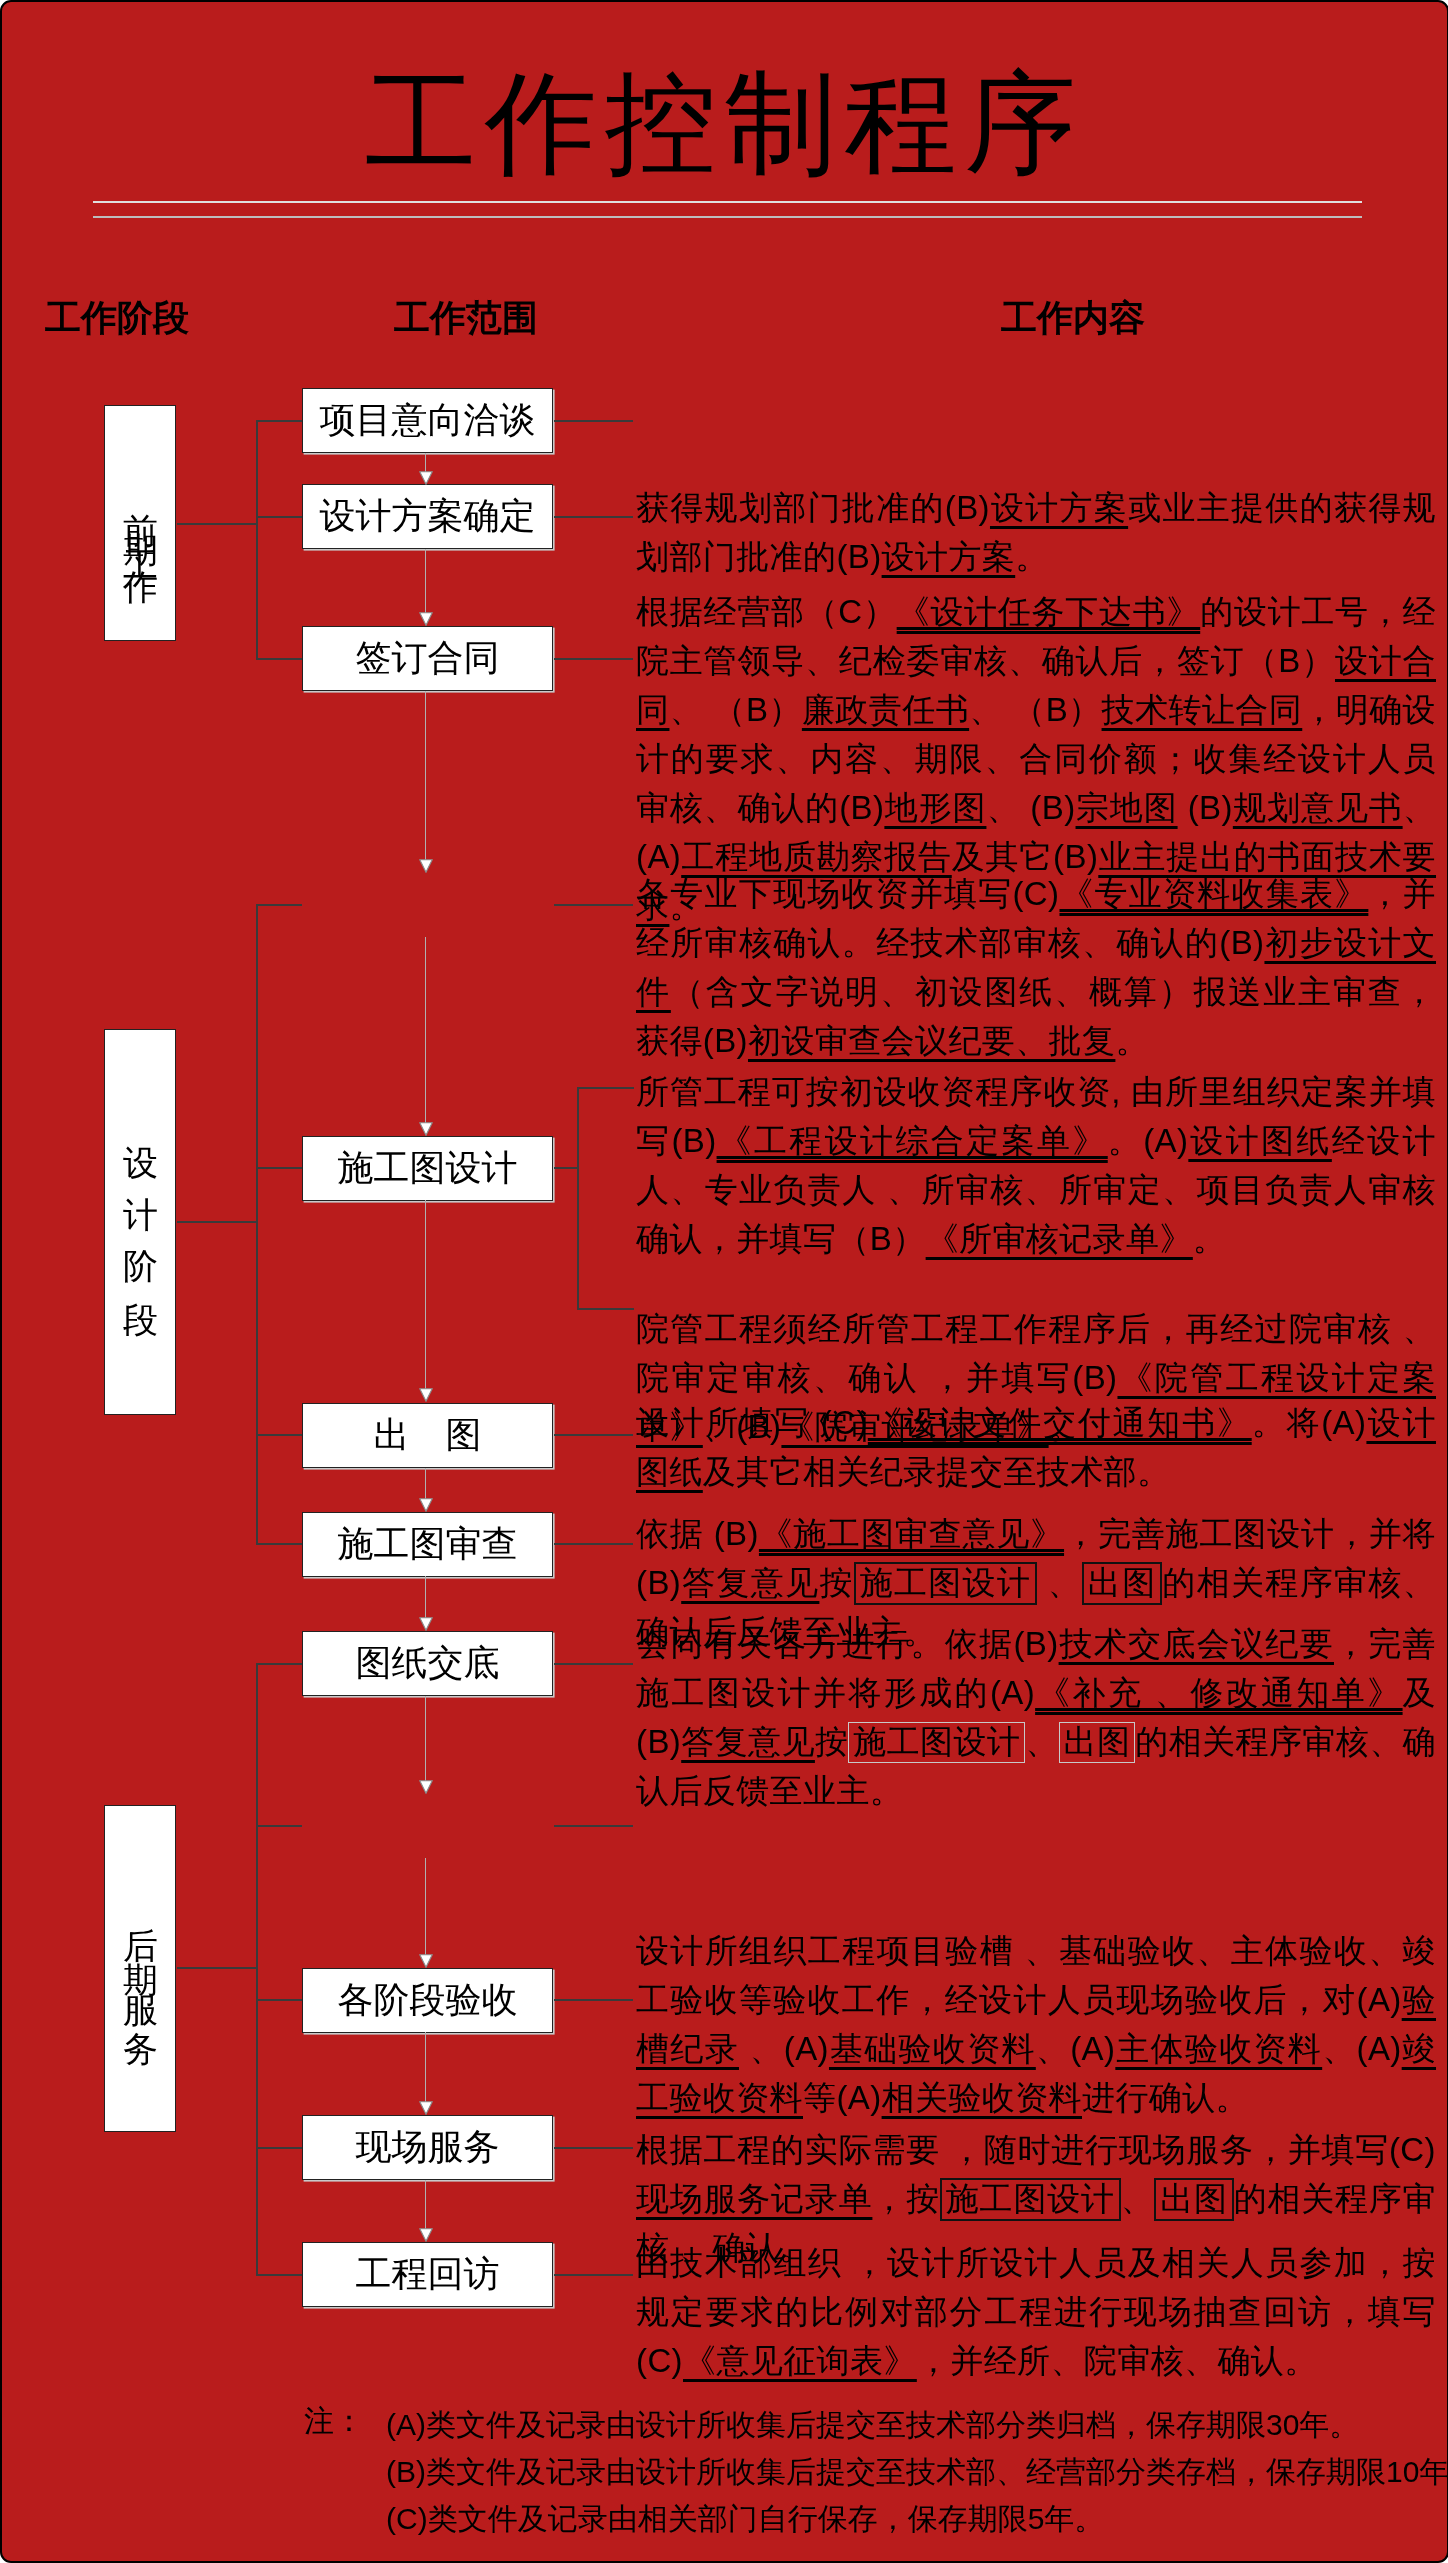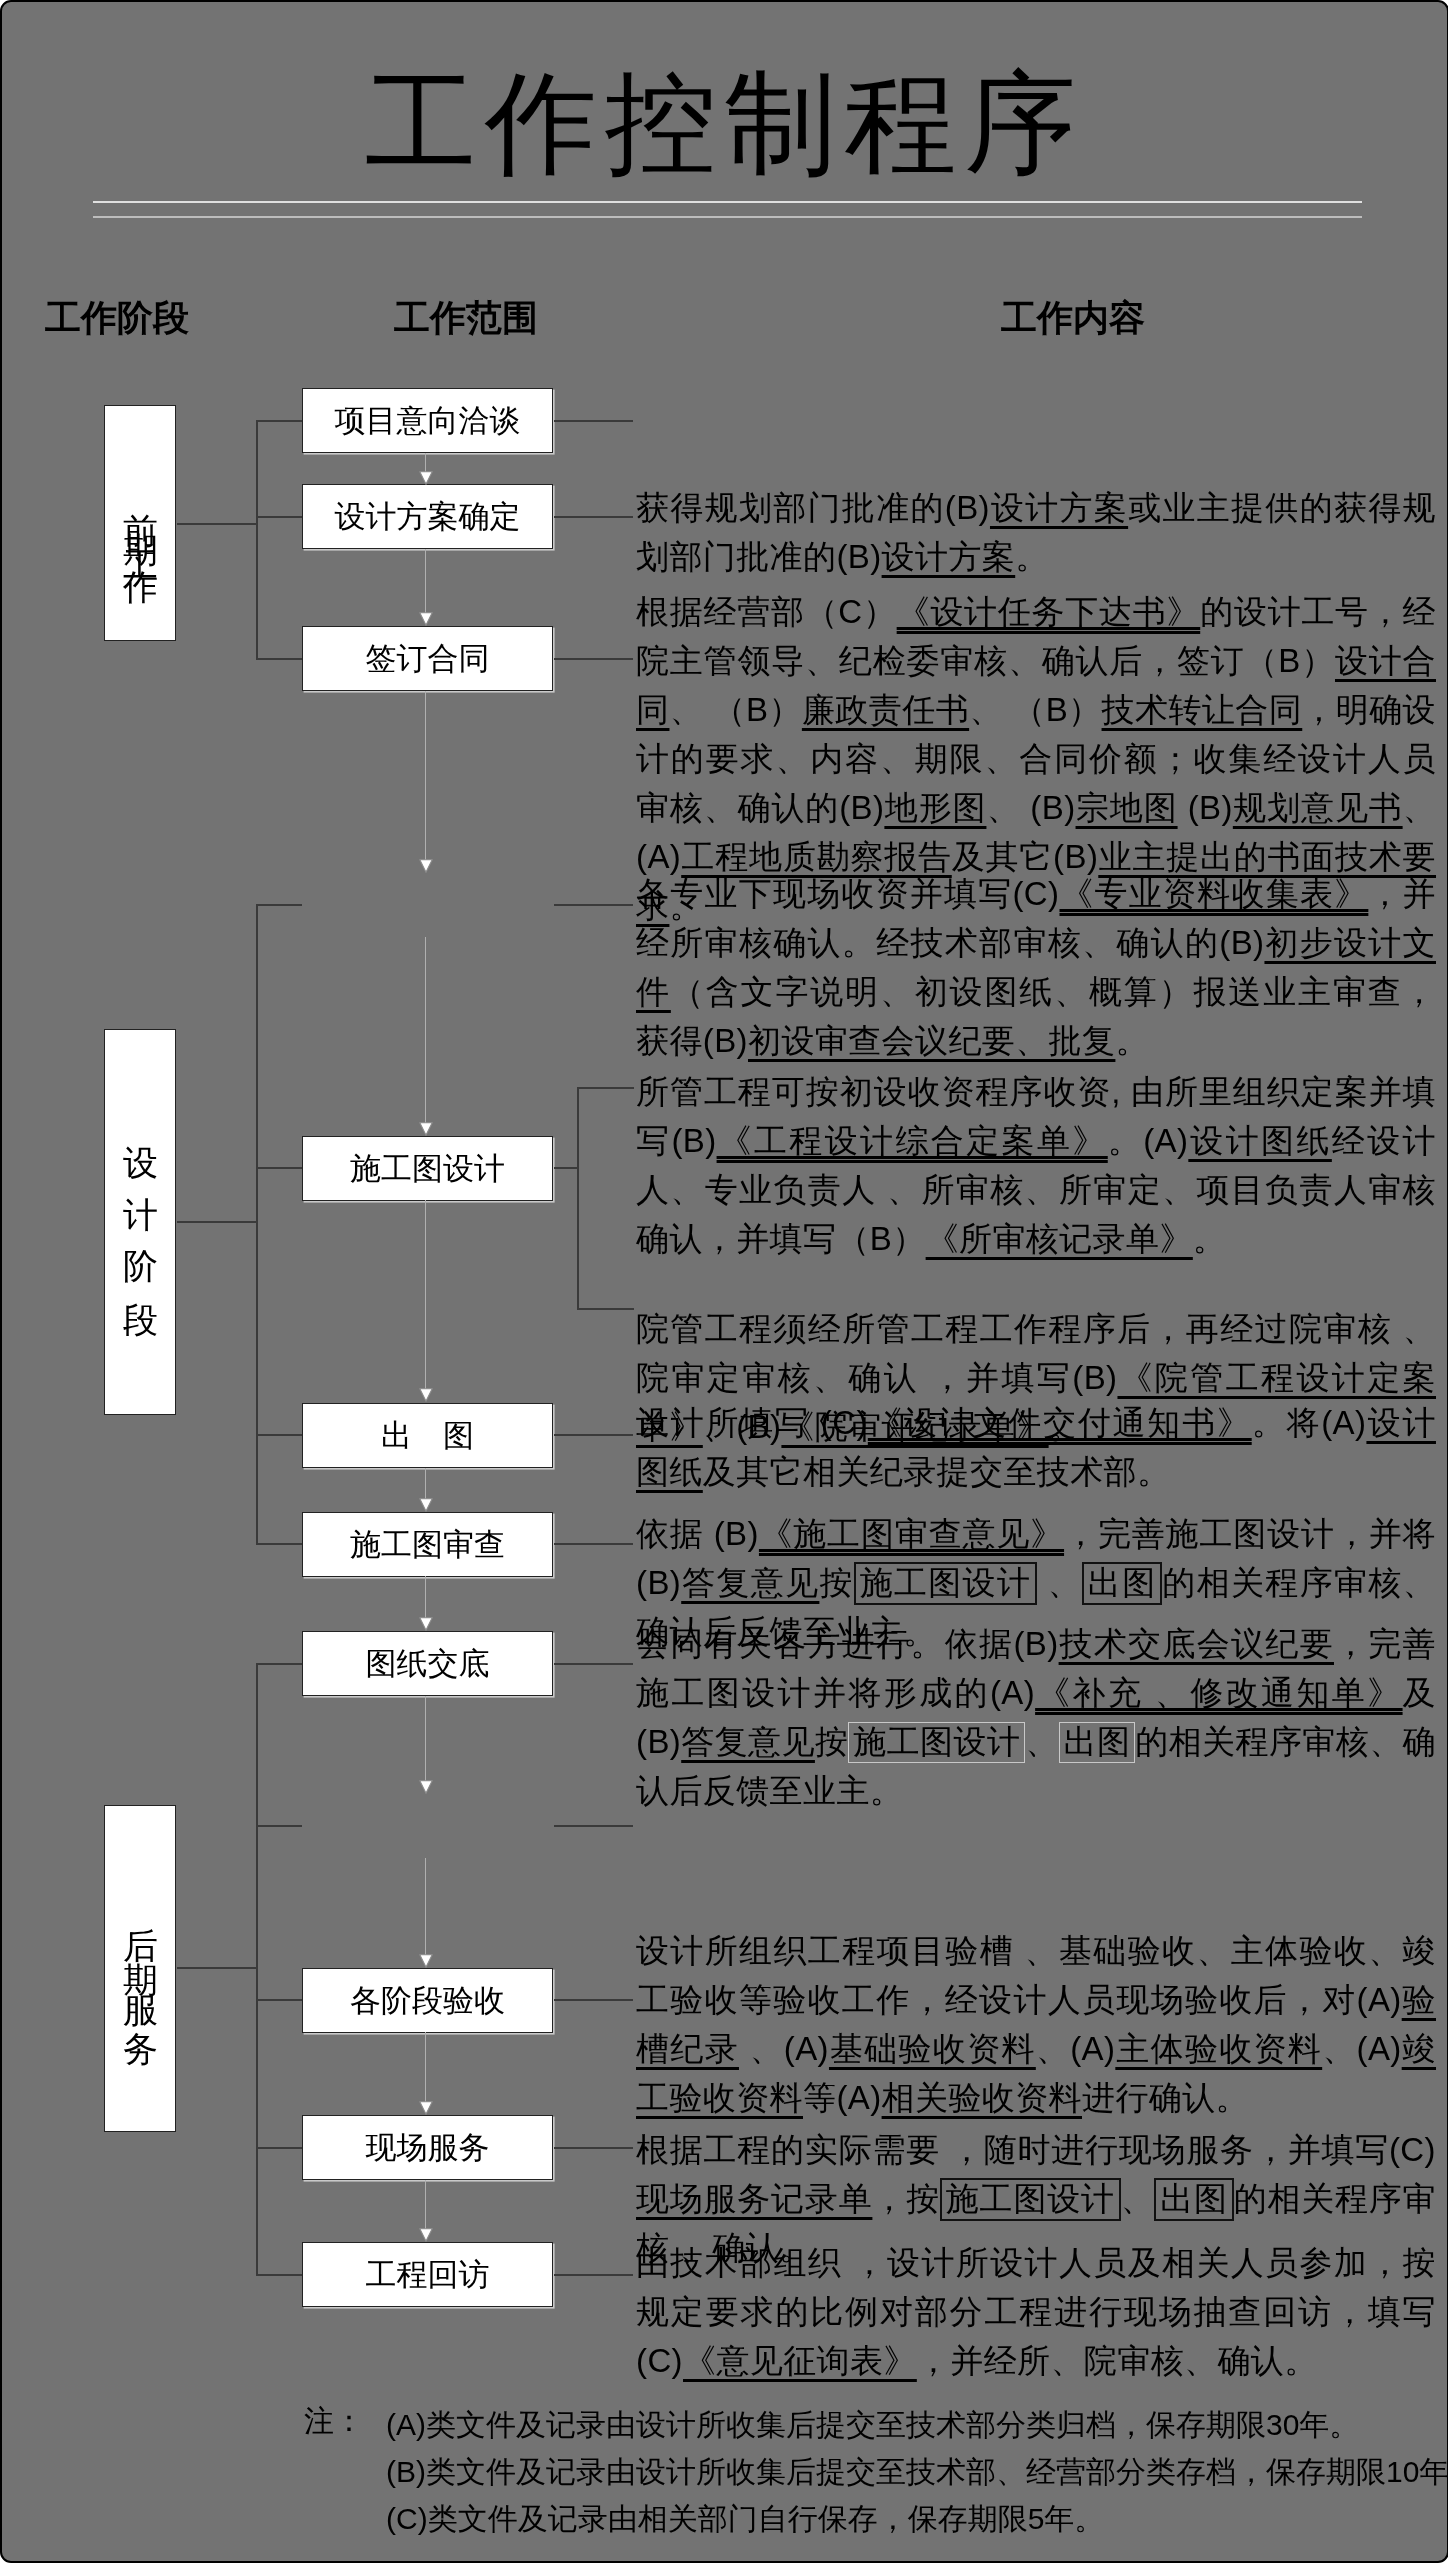--- a/index.html
+++ b/index.html
@@ -1,38 +1,38 @@
 <!DOCTYPE html>
 <html style="font-size:12.6px"><head>
 <meta charset="utf-8">
 <style>
   html,body{margin:0;padding:0;background:#fff;}
   .page{
-    position:relative;width:1449px;height:2563px;background:#737373;
+    position:relative;width:1449px;height:2563px;background:#b91c1c;
     border:2.4px solid #000;border-radius:11px;box-sizing:border-box;
     font-family:"Liberation Sans","DejaVu Sans",sans-serif;color:#000;overflow:hidden;
   }
   .title{
     position:absolute;top:47px;left:0;width:100%;text-align:center;
     font-family:"Liberation Serif","DejaVu Serif",serif;
     font-size:112px;font-weight:400;letter-spacing:7.9px;white-space:nowrap;
   }
   .rule{position:absolute;left:91px;width:1269px;height:1.6px;}
   .rule.r1{top:199px;background:#e0e0e0;}
   .rule.r2{top:214px;background:#bdbdbd;}
   .col-header{position:absolute;top:292px;font-size:36px;font-weight:700;white-space:nowrap;}
   .stage{
     position:absolute;left:102px;width:72px;border:1.6px solid #222;background:#fff;
     display:flex;align-items:center;justify-content:center;box-sizing:border-box;
     font-size:35px;writing-mode:vertical-lr;text-orientation:upright;
   }
   .node{
     position:absolute;left:300px;width:251px;height:65px;border:1.6px solid #222;
     background:#fff;box-sizing:border-box;display:flex;align-items:center;justify-content:center;
-    font-size:31px;white-space:nowrap;box-shadow:1.6px 1.6px 0 #c9c9c9;font-family:Liberation Serif, serif;
+    font-size:36px;white-space:nowrap;box-shadow:1.6px 1.6px 0 #c9c9c9;font-family:Liberation Serif, serif;
   }
   .content{
     position:absolute;left:634px;width:800px;font-size:33px;line-height:49px;
     text-align:justify;letter-spacing:0.4px;
   }
   .u{text-decoration-line:underline;text-decoration-thickness:2.8px;text-underline-offset:7px;}
   .d{text-decoration-line:underline;text-decoration-style:double;text-underline-offset:3.9px;}
   .bx{border:2.4px solid #111;padding:0 3.9px 1.6px;}
   .gx{border:1.6px solid #c8c8c8;padding:0 3.9px 1.6px;}
   .hline,.vline{position:absolute;background:#3a3a3a;}

